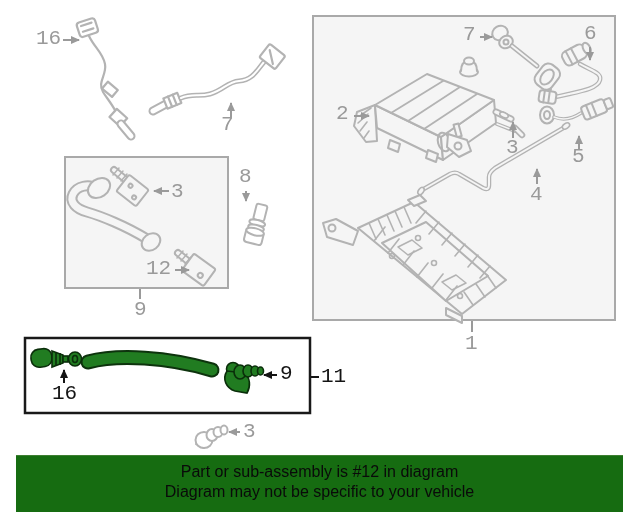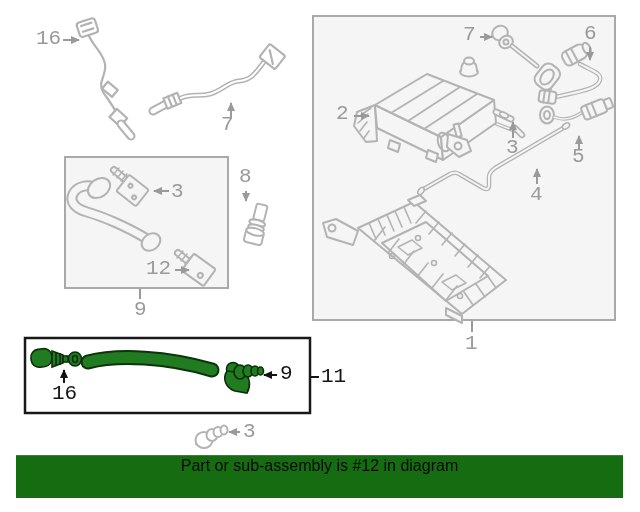--- a/index.html
+++ b/index.html
@@ -2,23 +2,23 @@
 <html><head>
 <meta charset="utf-8">
 <style>
   html,body{margin:0;padding:0;background:#fff;}
   .stage{position:relative;width:640px;height:512px;background:#fff;overflow:hidden;
          font-family:"Liberation Sans",sans-serif;}
   .stage svg{position:absolute;left:0;top:0;}
   .callout{position:absolute;font-size:21px;line-height:1;color:#9a9a9a;
            font-family:Liberation Mono, monospace;user-select:none;}
   .callout.black{color:#141414;}
-  .banner{position:absolute;left:16px;top:455px;width:607px;height:43px;
+  .banner{position:absolute;left:16px;top:455px;width:607px;height:58px;
           background:#166c11;border-top:1px solid #3d7f31;box-sizing:border-box;
-          text-align:center;color:#0a0a0a;font-size:16px;line-height:20px;padding-top:0;}
+          text-align:center;color:#0a0a0a;font-size:16px;line-height:20px;padding-top:6px;}
 </style>
 </head>
 <body>
 
 <div class="stage">
 
 <svg width="640" height="512" viewBox="0 0 640 512">
   <defs>
     <marker id="ah-g" markerWidth="10" markerHeight="9" refX="8" refY="4" orient="auto" markerUnits="userSpaceOnUse">
       <path d="M0,0 L9,4 L0,8 Z" fill="#9a9a9a"></path>
@@ -269,15 +269,16 @@
 <div class="callout" style="left:572px;top:146px">5</div>
 <div class="callout" style="left:530px;top:184px">4</div>
 <div class="callout" style="left:465px;top:333px">1</div>
 <div class="callout" style="left:243px;top:421px">3</div>
 <div class="callout black" style="left:52px;top:383px">16</div>
 <div class="callout black" style="left:280px;top:363px">9</div>
 <div class="callout black" style="left:321px;top:366px">11</div>
 
 <div class="banner">
   <div>Part or sub-assembly is #12 in diagram</div>
+  <div>Diagram may not be specific to your vehicle</div>
 </div>
 
 </div>
 
 </body></html>

